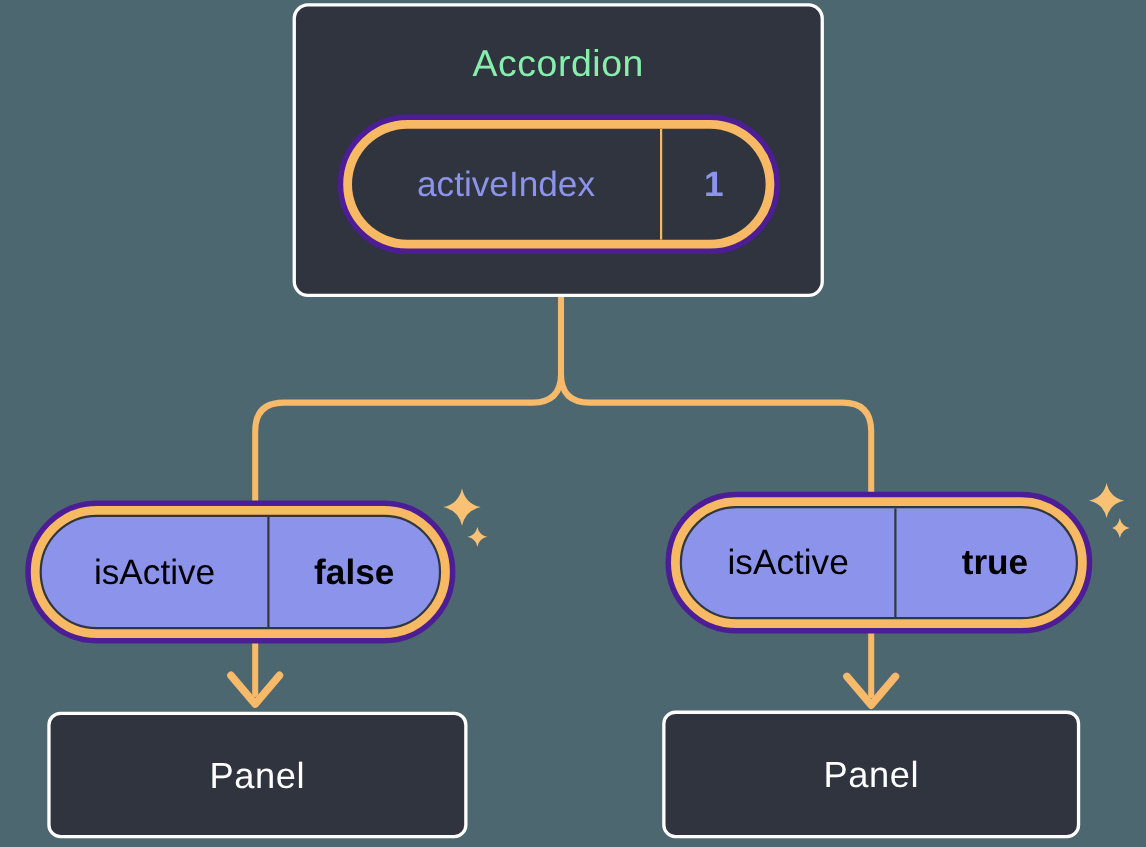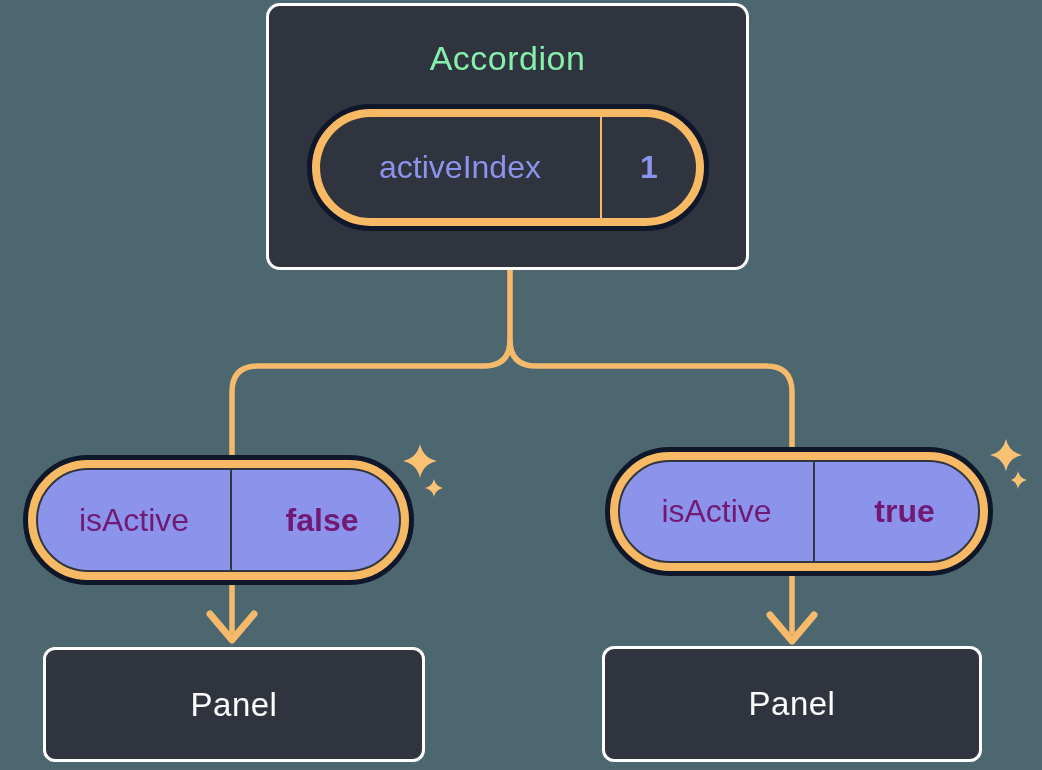--- a/index.html
+++ b/index.html
@@ -22,41 +22,41 @@
     position:absolute;left:0;right:0;top:33px;text-align:center;
     color:#86efac;font-size:34px;font-weight:500;letter-spacing:.5px;
   }
   .panel-box{display:flex;align-items:center;justify-content:center;border-radius:12px;}
   .panel-left{left:43px;top:647px;width:382px;height:115px;}
   .panel-right{left:602px;top:646px;width:380px;height:116px;}
   .panel-label{color:#ffffff;font-size:33px;font-weight:500;letter-spacing:.5px;}
 
   .glow{
     position:absolute;z-index:2;box-sizing:border-box;
-    background:#F7B964;border:5px solid #0f172a;border-radius:999px;padding:8px;
+    background:#F7B964;border:5px solid #4c1d95;border-radius:999px;padding:8px;
   }
   .glow-accordion{left:307px;top:104px;width:402px;height:127px;}
   .glow-left{left:23px;top:455px;width:391px;height:130px;}
   .glow-right{left:605px;top:447px;width:388px;height:129px;}
 
   .pill{
     width:100%;height:100%;border-radius:999px;box-sizing:border-box;
     display:flex;align-items:stretch;overflow:hidden;
   }
   .pill-dark{background:#2F343E;}
   .pill-purple{background:#8C93EB;border:2px solid #31373F;}
 
   .seg{display:flex;align-items:center;justify-content:center;font-size:32px;}
   .seg-name{flex:1;}
   .divider{width:2px;align-self:stretch;}
   .divider-orange{background:#F7B964;}
   .divider-dark{background:#31373F;}
 
   .state-text{color:#8C93EB;}
-  .prop-text{color:#701a75;}
+  .prop-text{color:#000000;}
   .val{font-weight:700;}
 </style>
 </head>
 <body>
 
 <div class="canvas">
 
   <svg class="overlay" width="1042" height="770" viewBox="0 0 1042 770">
 
     <path class="line" d="M510,260 L510,340 Q510,366 484,366 L258,366 Q232,366 232,392 L232,631"></path>
@@ -91,21 +91,21 @@
       <span class="seg seg-name state-text">activeIndex</span>
       <div class="divider divider-orange"></div>
       <span class="seg state-text val" style="width:94px;">1</span>
     </div>
   </div>
 
   <div class="glow glow-left">
     <div class="pill pill-purple">
       <span class="seg seg-name prop-text">isActive</span>
       <div class="divider divider-dark"></div>
-      <span class="seg prop-text val" style="width:154px;padding-left:13px;">false</span>
+      <span class="seg prop-text val" style="width:154px;">false</span>
     </div>
   </div>
 
   <div class="glow glow-right">
     <div class="pill pill-purple">
       <span class="seg seg-name prop-text">isActive</span>
       <div class="divider divider-dark"></div>
       <span class="seg prop-text val" style="width:147px;padding-left:16px;">true</span>
     </div>
   </div>

